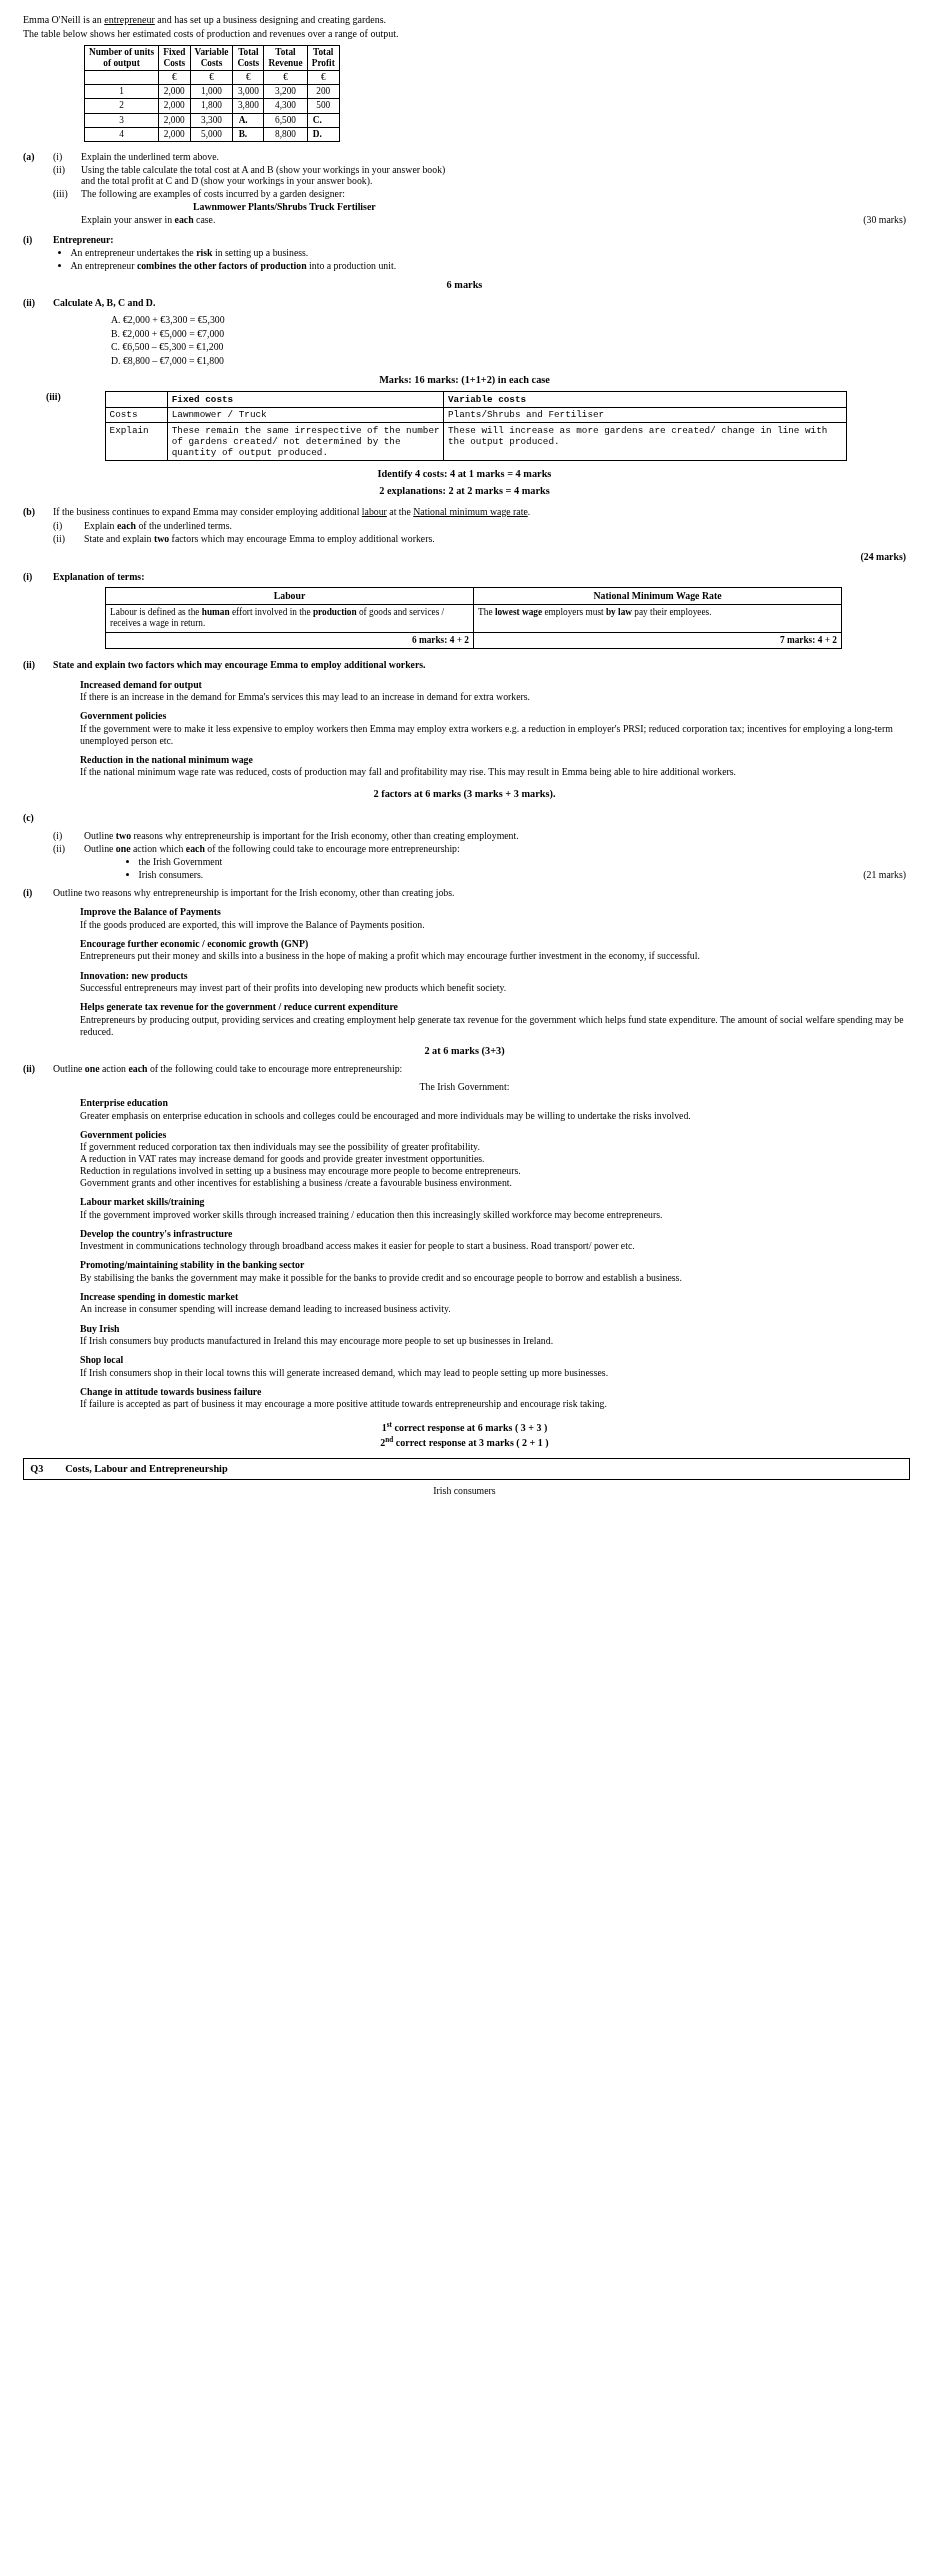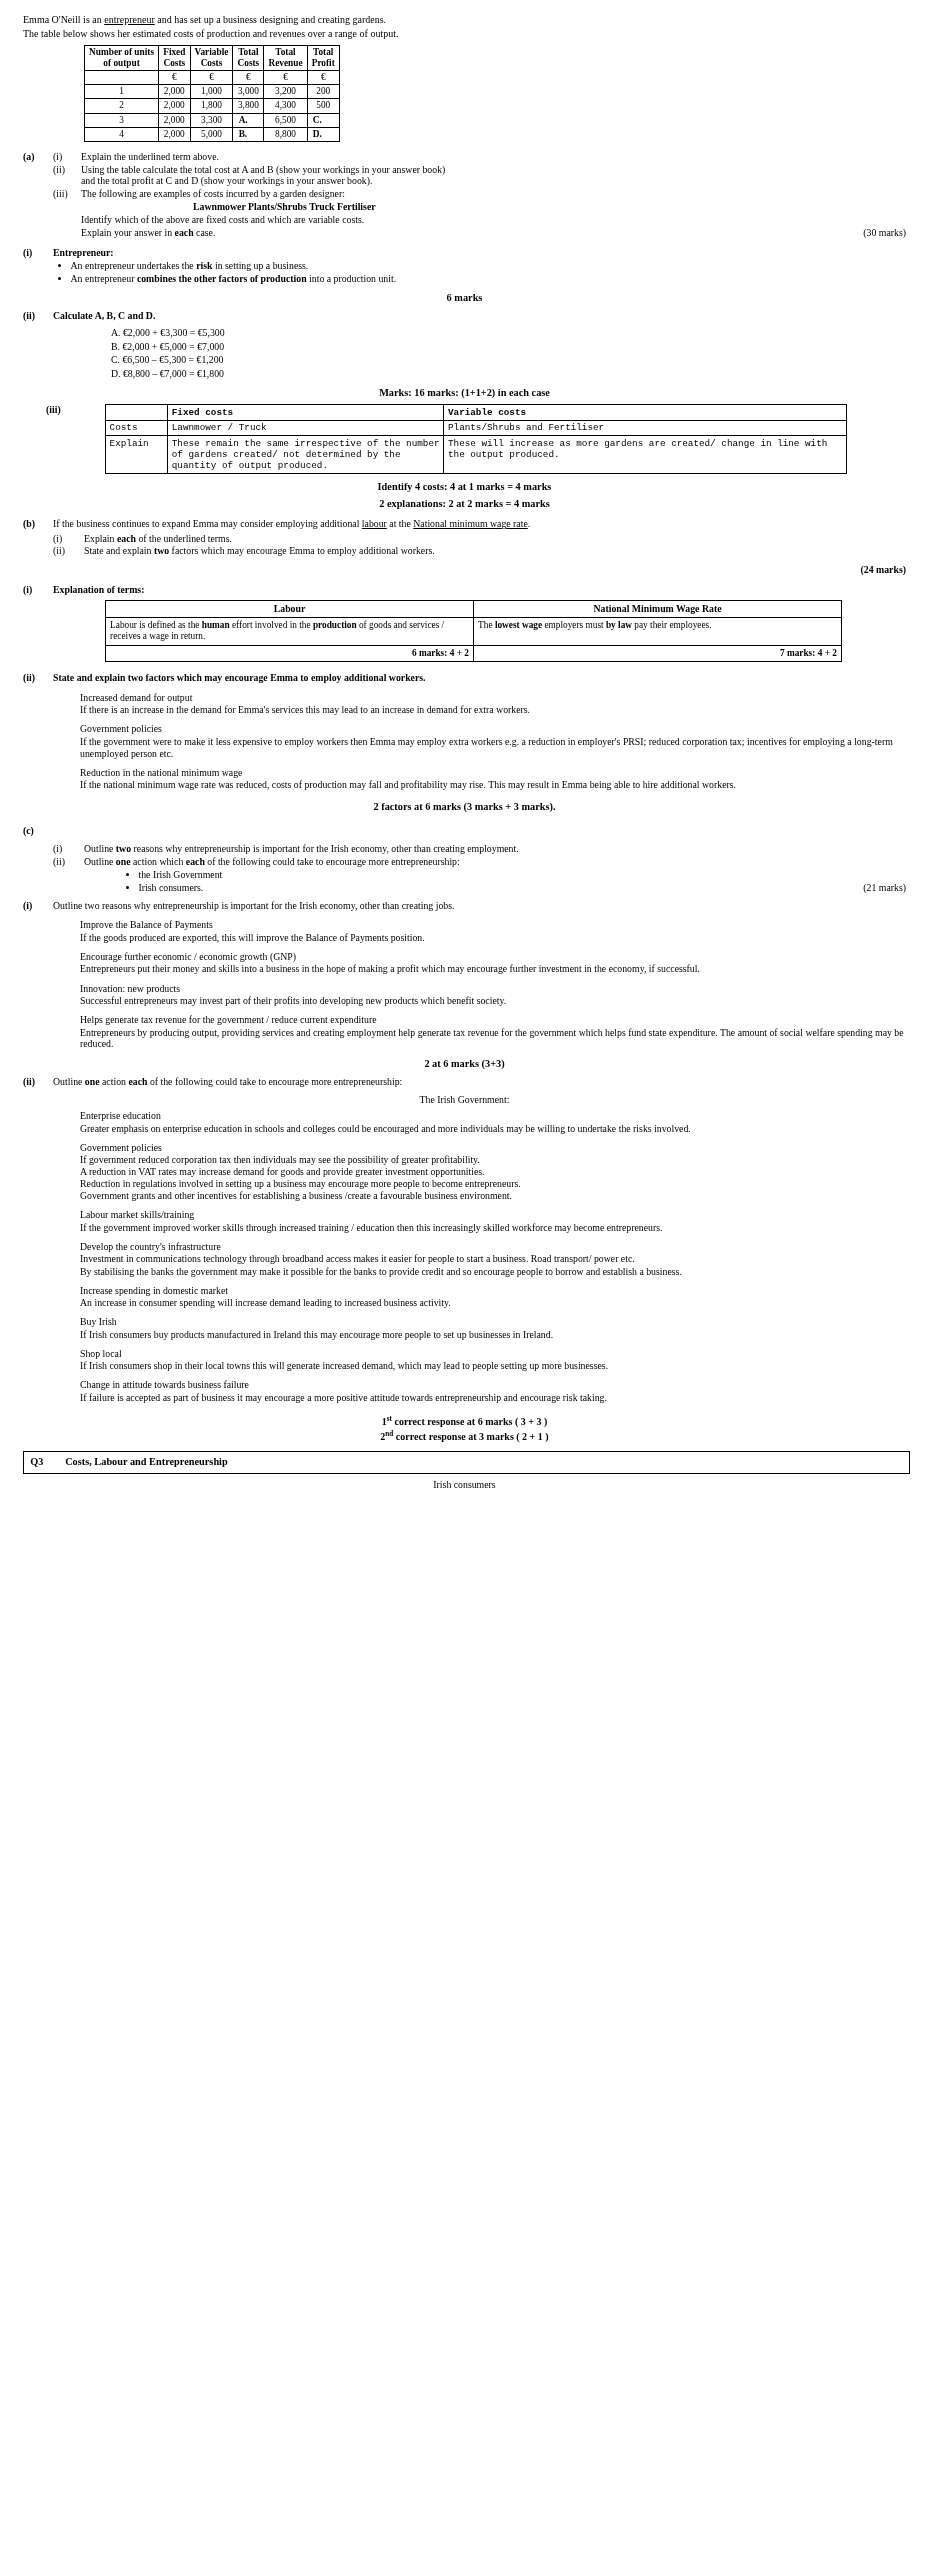--- a/index.html
+++ b/index.html
@@ -76,21 +76,21 @@
     padding-left: 17.5px;
     list-style-type: disc;
   }
   ul.bul li { margin: 1px 0; font-size: 9.8px; }
   .section-center-bold {
     text-align: center;
     font-weight: bold;
     font-size: 10.3px;
     margin: 7.2px 0 5.2px 0;
   }
-  .sub-bold { font-weight: normal; font-size: 9.8px; margin-top: 7.2px; }
+  .sub-bold { font-weight: bold; font-size: 9.8px; margin-top: 7.2px; }
   .body-line { font-size: 9.8px; margin-top: 0.5px; }
 
   
   table.fv {
     border-collapse: collapse;
     margin: 4.1px 0 0 82px;
     width: 742px;
     font-size: 9.3px;
   }
   table.fv th, table.fv td {
@@ -212,21 +212,20 @@
       <div class="rn">(ii)</div>
       <div class="txt" style="white-space:pre-line">Using the table calculate the total cost at A and B (show your workings in your answer book)
 and the total profit at C and D (show your workings in your answer book).</div>
     </div>
     <div class="row" style="margin-top:1px">
       <div class="lab"></div>
       <div class="rn">(iii)</div>
       <div class="txt">The following are examples of costs incurred by a garden designer:</div>
     </div>
     <div class="indent-3 b" style="margin-left:170px; margin-top:1px">Lawnmower     Plants/Shrubs          Truck      Fertiliser</div>
-    <div class="indent-2" style="margin-left:58px; margin-top:1px">Identify which of the above are fixed costs and which are variable costs.</div>
     <div class="indent-2" style="margin-left:58px; margin-top:1px">
       <span>Explain your answer in </span><span class="b">each</span><span> case.</span>
       <span class="marks">(30 marks)</span>
     </div>
     <div class="clear"></div>
   </div>
 
   <div class="qblock">
     <div class="row">
       <div class="lab plain">(i)</div>
@@ -406,20 +405,21 @@
       <div class="body-line">Greater emphasis on enterprise education in schools and colleges could be encouraged and more individuals may be willing to undertake the risks involved.</div>
       <div class="sub-bold">Government policies</div>
       <div class="body-line" style="white-space:pre-line">If government reduced corporation tax then individuals may see the possibility of greater profitability.
 A reduction in VAT rates may increase demand for goods and provide greater investment opportunities.
 Reduction in regulations involved in setting up a business may encourage more people to become entrepreneurs.
 Government  grants and other incentives for establishing a business /create a favourable business environment.</div>
       <div class="sub-bold">Labour market skills/training</div>
       <div class="body-line">If the government improved worker skills through increased training / education then this increasingly skilled workforce may become entrepreneurs.</div>
       <div class="sub-bold">Develop the country's infrastructure</div>
       <div class="body-line">Investment in communications technology through broadband access makes it easier for people to start a business. Road transport/ power etc.</div>
+      <div class="sub-bold">Promoting/maintaining stability in the banking sector</div>
       <div class="body-line">By stabilising the banks the government may make it possible for the banks to provide credit and so encourage people to borrow and establish a business.</div>
       <div class="sub-bold">Increase spending in domestic market</div>
       <div class="body-line">An increase in consumer spending will increase demand leading to increased business activity.</div>
       <div class="sub-bold">Buy Irish</div>
       <div class="body-line">If Irish consumers buy products manufactured in Ireland this may encourage more people to set up businesses in Ireland.</div>
       <div class="sub-bold">Shop local</div>
       <div class="body-line">If Irish consumers shop in their local towns this will generate increased demand, which may lead to people setting up more businesses.</div>
       <div class="sub-bold">Change in attitude towards business failure</div>
       <div class="body-line">If failure is accepted as part of business it may encourage a more positive attitude towards entrepreneurship and encourage risk taking.</div>
     </div>

